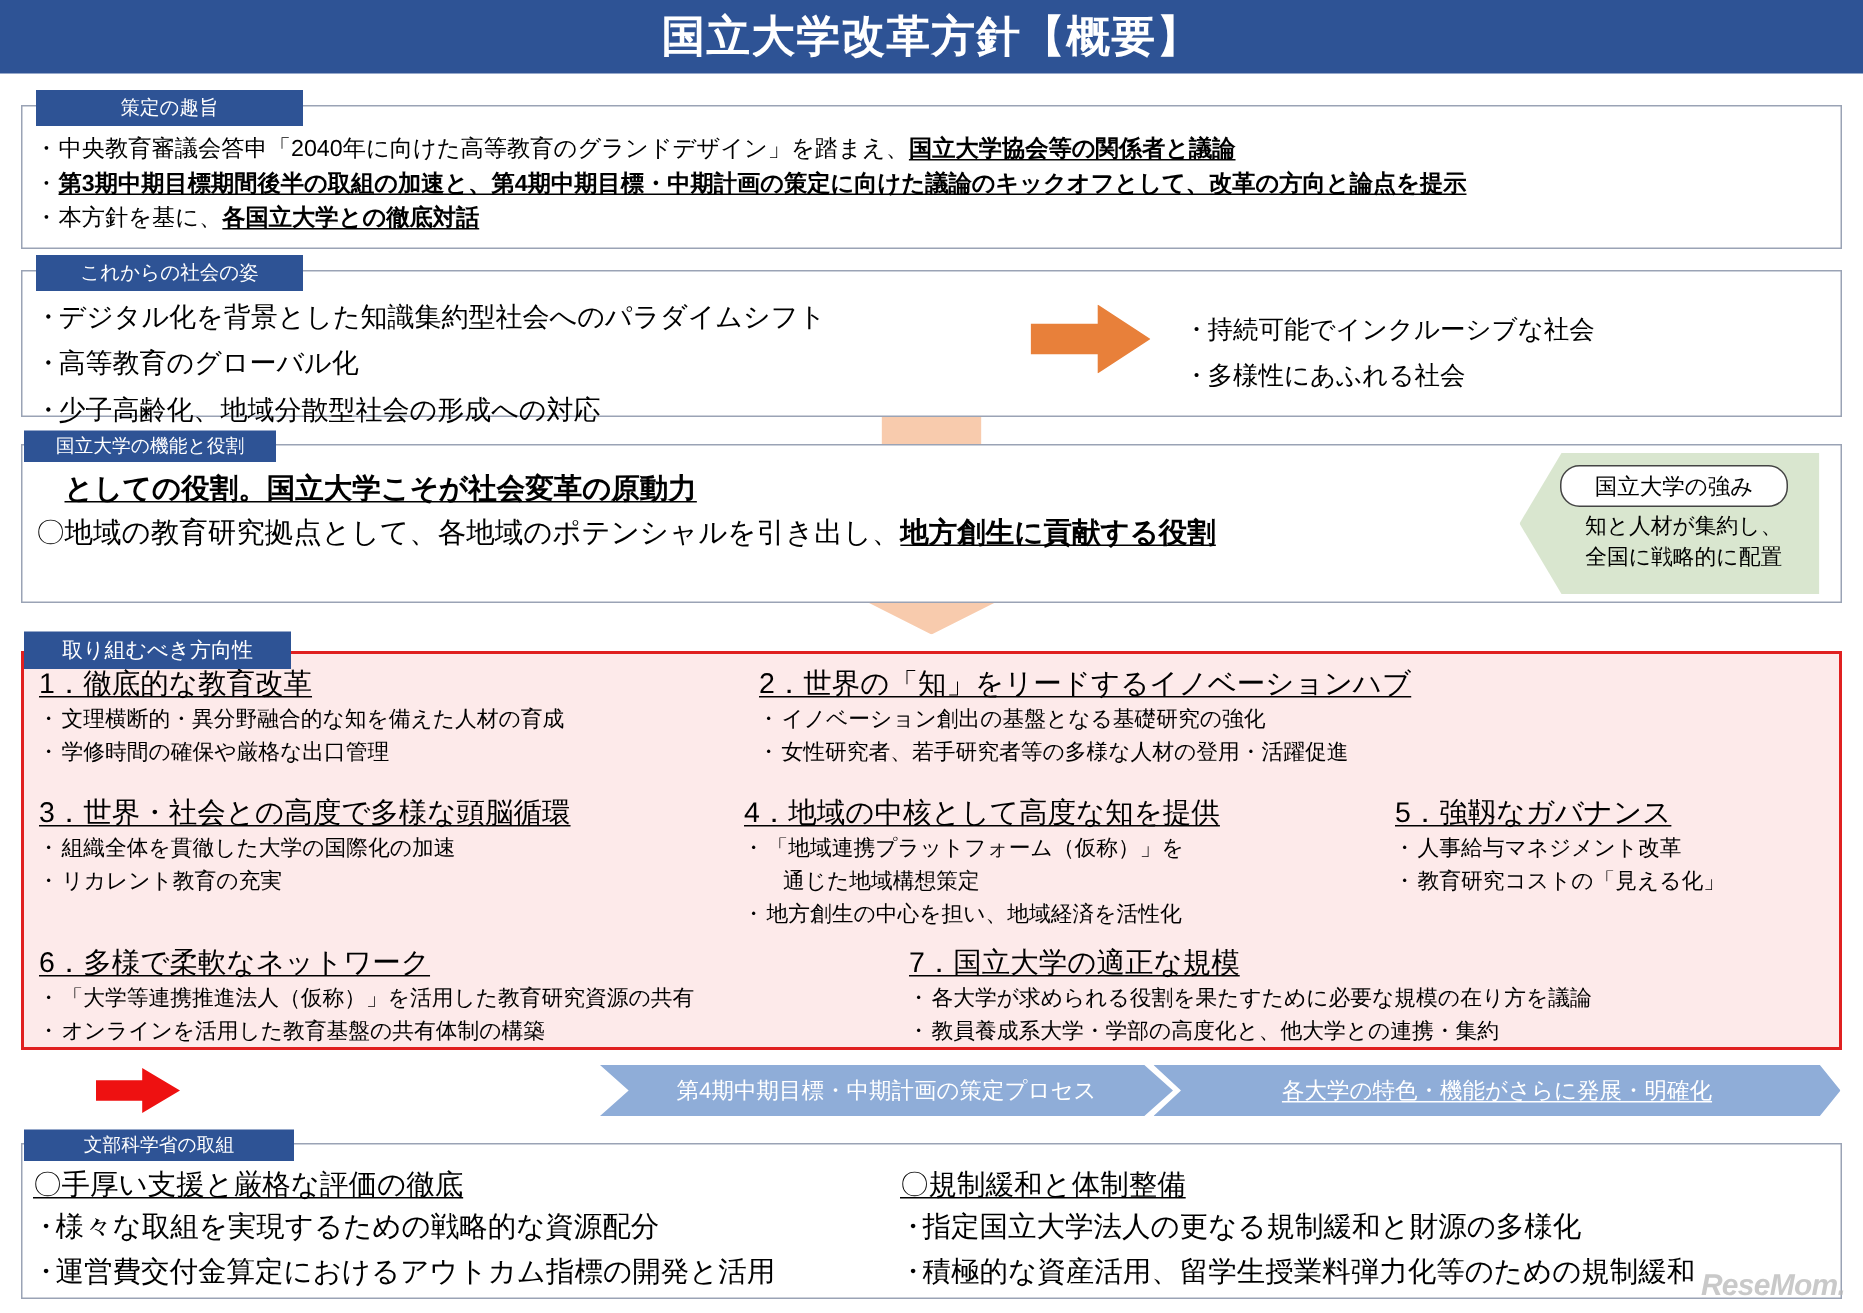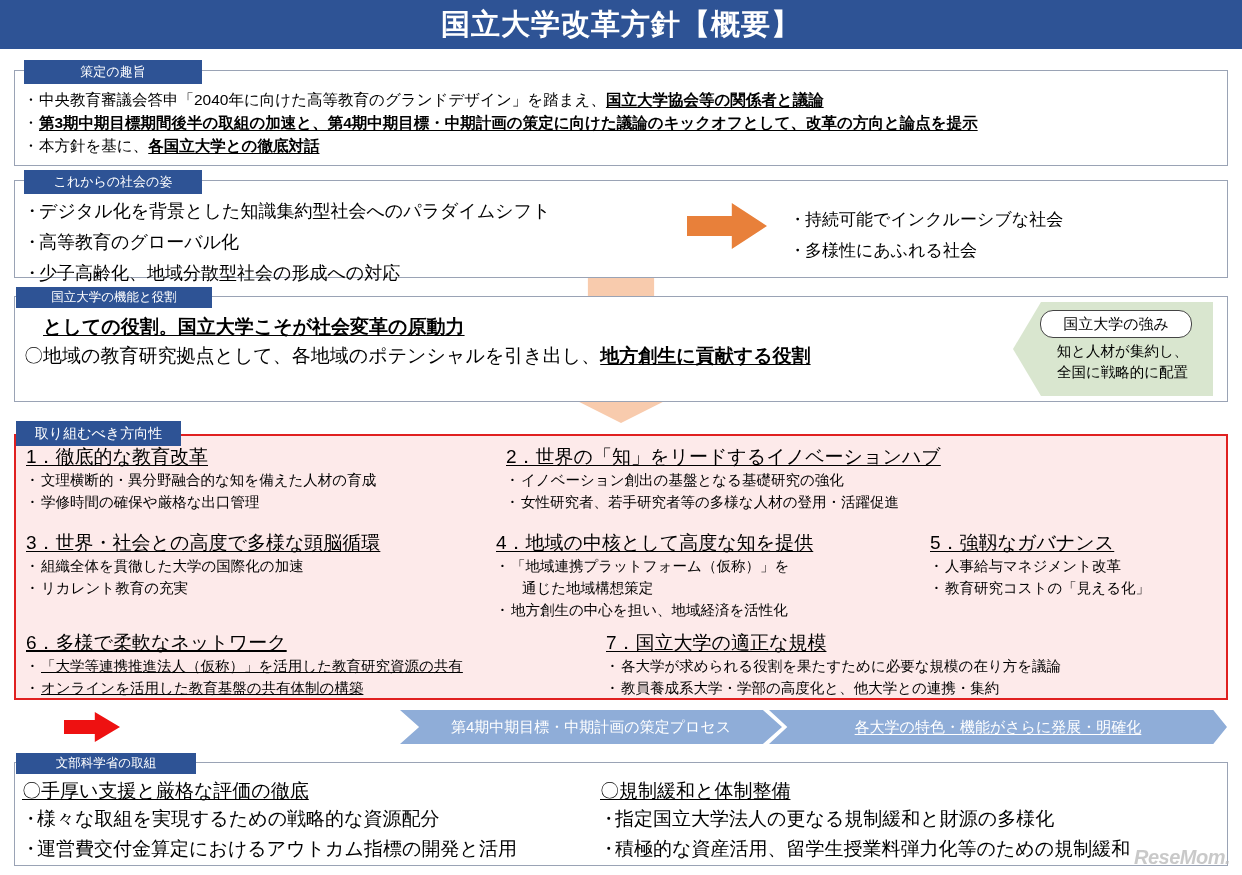--- a/index.html
+++ b/index.html
@@ -48,51 +48,51 @@
     background:#e8803a;
     clip-path:polygon(0% 28%,56% 28%,56% 0%,100% 50%,56% 100%,56% 72%,0% 72%);}
 
   
   .peach-arrow{position:absolute;left:549px;top:258px;width:144px;height:165px;
     background:#f8cbad;z-index:0;
     clip-path:polygon(27% 0%,73% 0%,73% 78%,100% 78%,50% 100%,0% 78%,27% 78%);}
 
   
   #sec-role{left:14px;top:296px;width:1214px;height:106px;}
-  #tab-role{left:16px;top:287px;width:196px;height:21px;font-size:12.5px;}
+  #tab-role{left:16px;top:287px;width:168px;height:21px;font-size:12.5px;}
   #role-body{position:absolute;left:24px;top:312px;width:960px;font-size:19px;line-height:29px;}
   #role-body div{white-space:nowrap;}
 
   .strength{position:absolute;left:1013px;top:302px;width:200px;height:94px;
     background:#d9e6cf;
     clip-path:polygon(14% 0%,100% 0%,100% 100%,14% 100%,0% 50%);
     z-index:3;}
   .strength-pill{position:absolute;left:1040px;top:310px;width:150px;height:26px;
     border:1.5px solid #444;border-radius:13px;background:#fff;
     display:flex;align-items:center;justify-content:center;font-size:15px;z-index:4;}
   .strength-txt{position:absolute;left:1035px;top:341px;width:175px;z-index:4;
     font-size:14.5px;line-height:21px;text-align:center;}
 
   
   #sec-dir{left:14px;top:434px;width:1214px;height:266px;
     border:2px solid #e02020;background:#fdeaea;}
-  #tab-dir{left:16px;top:421px;width:165px;height:25px;font-size:14px;text-align:right;}
+  #tab-dir{left:16px;top:421px;width:178px;height:25px;font-size:14px;text-align:right;}
 
   .hd{font-size:19px;line-height:25px;white-space:nowrap;}
   .it{font-size:14.5px;line-height:22px;}
   .it li{padding-left:14px;}
   .it li.cont{padding-left:26px;}
   .it li.cont::before{content:"";}
 
   #d1{position:absolute;left:26px;top:444px;width:480px;}
   #d2{position:absolute;left:506px;top:444px;width:700px;}
   #d3{position:absolute;left:26px;top:530px;width:470px;}
   #d4{position:absolute;left:496px;top:530px;width:430px;}
   #d5{position:absolute;left:930px;top:530px;width:290px;}
-  #d6{position:absolute;left:26px;top:630px;width:580px;text-decoration:underline;}
+  #d6{position:absolute;left:26px;top:630px;width:580px;}
   #d7{position:absolute;left:606px;top:630px;width:620px;}
 
   
   .redarrow{position:absolute;left:64px;top:712px;width:56px;height:30px;background:#ee1111;
     clip-path:polygon(0% 27%,55% 27%,55% 0%,100% 50%,55% 100%,55% 73%,0% 73%);}
   .chev{position:absolute;height:34px;display:flex;align-items:center;justify-content:center;
     color:#fff;font-size:15px;white-space:nowrap;}
   .chev.blue{background:#8fadd8;}
   .chev.c1{left:131px;top:710px;width:250px;
     clip-path:polygon(0% 0%,93% 0%,100% 50%,93% 100%,0% 100%);}

